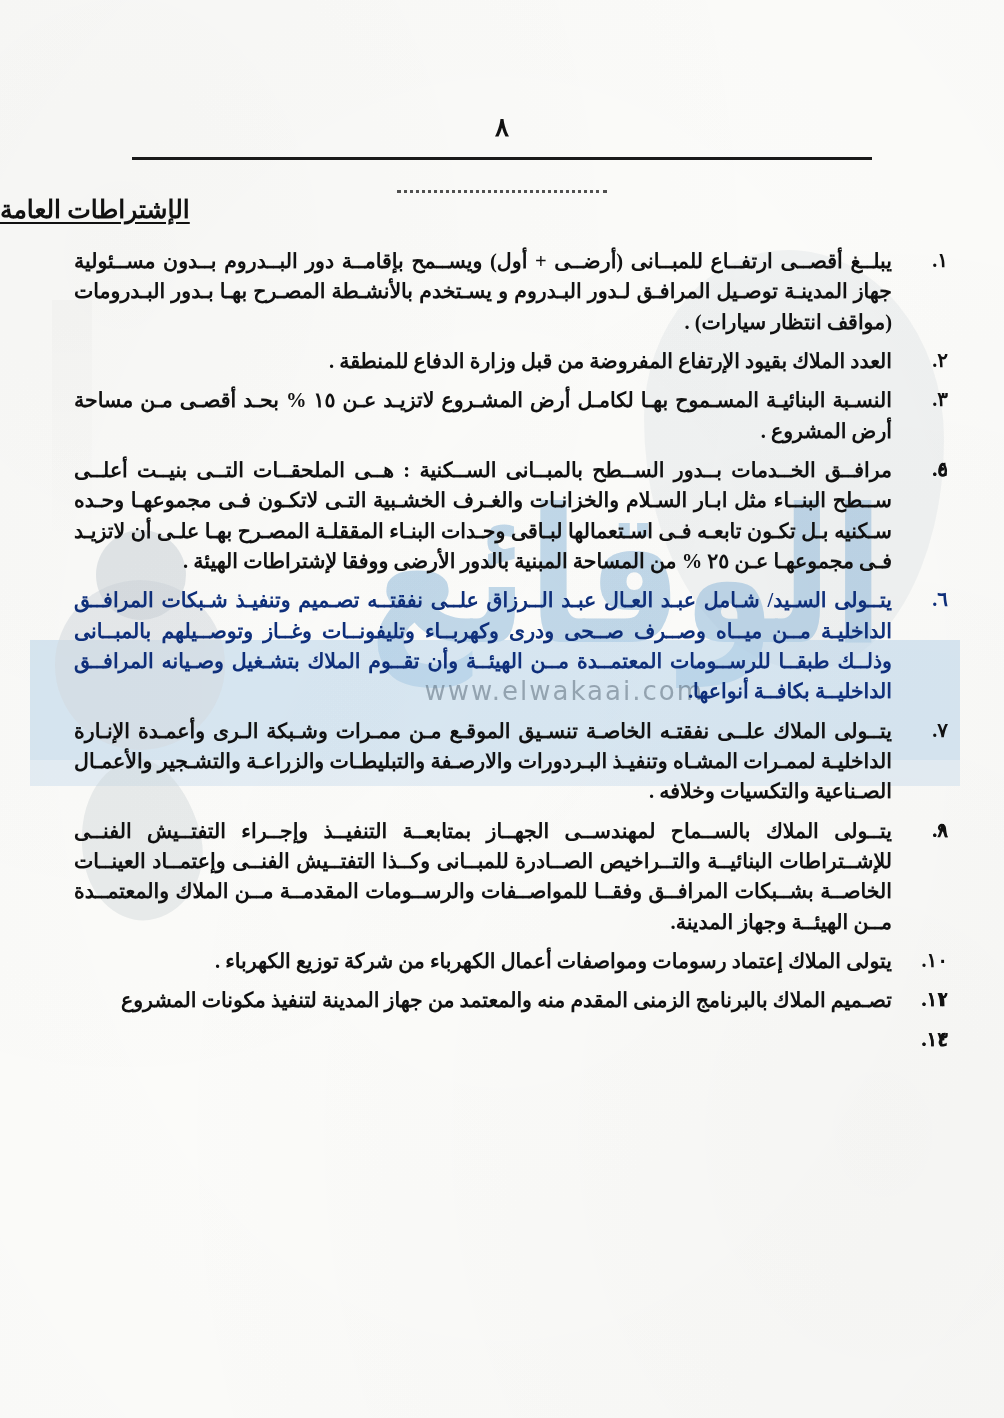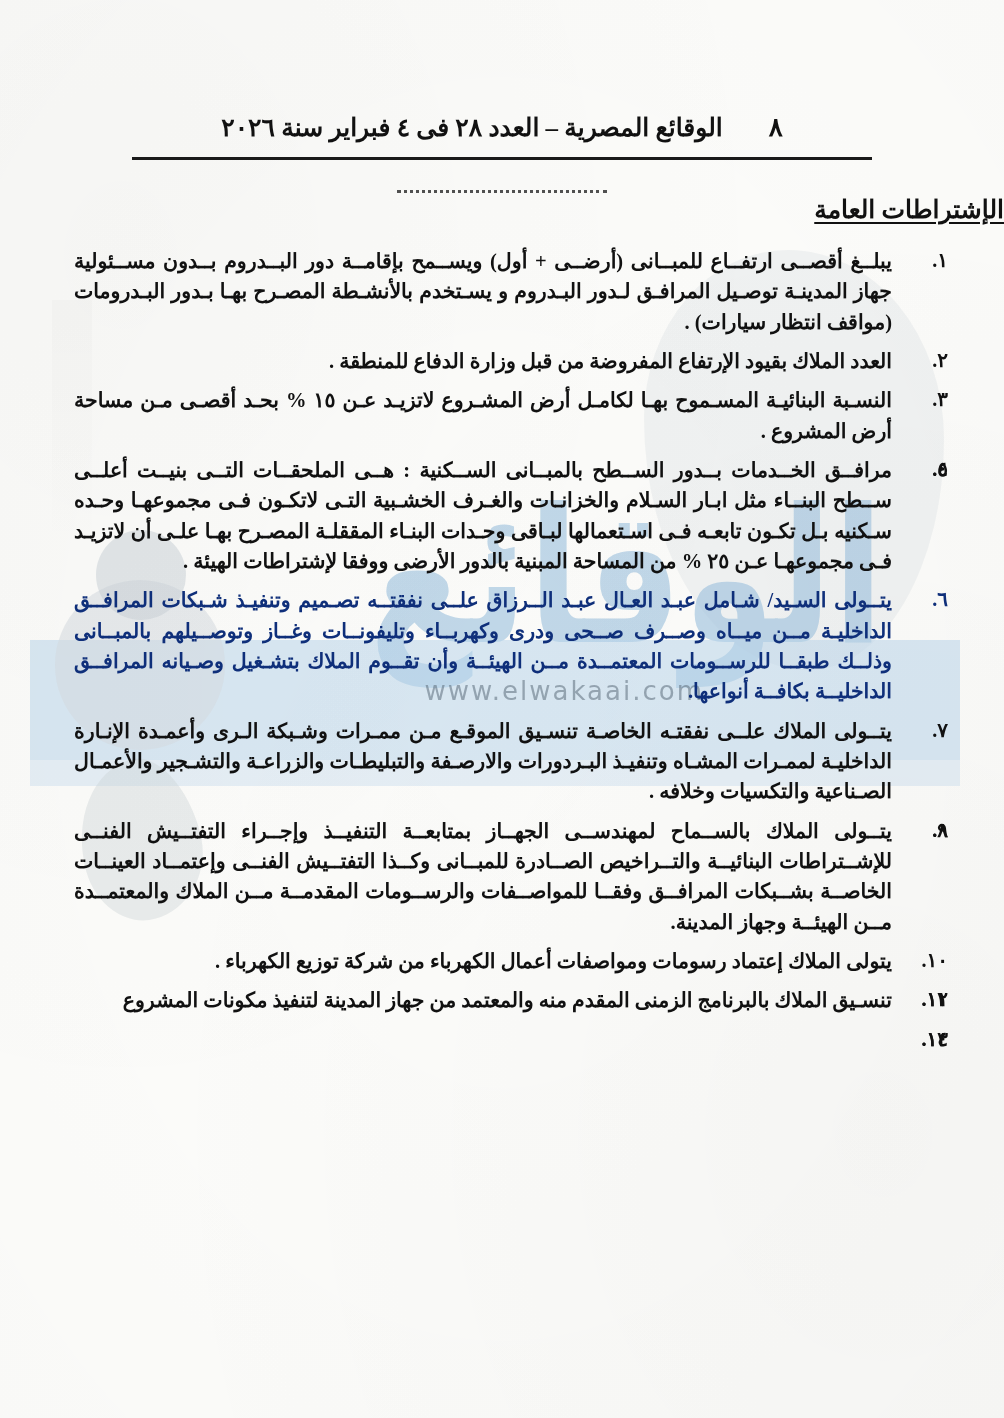--- a/index.html
+++ b/index.html
@@ -152,21 +152,21 @@
   }
   .rule {
     width: 740px;
     height: 3px;
     background: #1a1a1a;
     margin: 14px auto 0 auto;
   }
 
   .title-wrap {
     margin-top: 30px;
-    text-align: right;
+    text-align: left;
   }
   .title-dashes {
     width: 210px;
     height: 0;
     border-top: 3px dotted #333;
     margin: 0 auto 2px auto;
     opacity: 0.85;
   }
   .doc-title {
     display: inline-block;
@@ -236,40 +236,39 @@
     <div class="wm-circle2"></div>
     <div class="wm-leaf"></div>
   </div>
 
   <div class="stamp"></div>
 
   <div class="content">
 
     <div class="header">
       <span class="page-num">٨</span>
-      <span>الوقائع المصرية – العدد ٢٨ فى ٤ فبراير سنة ٢٠٢٦</span>
     </div>
     <div class="rule"></div>
 
     <div class="title-wrap">
       <div class="title-dashes"></div>
       <div class="doc-title">الإشتراطات العامة</div>
     </div>
 
     <ol class="clauses" id="clause-list">
         <li><span class="num">١.</span><span>يبلــغ أقصــى ارتفــاع للمبــانى (أرضــى + أول) ويســمح بإقامــة دور البــدروم بــدون مســئولية جهاز المدينـة توصـيل المرافـق لـدور البـدروم و يسـتخدم بالأنشـطة المصـرح بهـا بـدور البـدرومات (مواقف انتظار سيارات) .</span></li>
         <li class="center-line"><span class="num">٢.</span><span>العدد الملاك بقيود الإرتفاع المفروضة من قبل وزارة الدفاع للمنطقة .</span></li>
         <li><span class="num">٣.</span><span>النسـبة البنائيـة المسـموح بهـا لكامـل أرض المشـروع لاتزيـد عـن ١٥ % بحـد أقصـى مـن مساحة أرض المشروع .</span></li>
         <li class="center-line"><span class="num">٤.</span></li>
         <li><span class="num">٥.</span><span>مرافــق الخــدمات بــدور الســطح بالمبــانى الســكنية : هــى الملحقــات التــى بنيــت أعلــى ســطح البنــاء مثل ابـار السـلام والخزانـات والغـرف الخشـبية التـى لاتكـون فـى مجموعهـا وحـده سـكنيه بـل تكـون تابعـه فـى اسـتعمالها لبـاقى وحـدات البنـاء المققلـة المصـرح بهـا علـى أن لاتزيـد فـى مجموعهـا عـن ٢٥ % من المساحة المبنية بالدور الأرضى ووفقا لإشتراطات الهيئة .</span></li>
         <li class="ink-blue"><span class="num">٦.</span><span>يتــولى السـيد/ شـامل عبـد العـال عبـد الــرزاق علــى نفقتــه تصـميم وتنفيـذ شـبكات المرافــق الداخليـة مــن ميــاه وصــرف صــحى ودرى وكهربــاء وتليفونــات وغــاز وتوصــيلهم بالمبــانى وذلــك طبقــا للرســومات المعتمــدة مــن الهيئــة وأن تقــوم الملاك بتشـغيل وصـيانه المرافــق الداخليــة بكافــة أنواعها.</span></li>
         <li><span class="num">٧.</span><span>يتــولى الملاك علــى نفقتـه الخاصـة تنسـيق الموقـع مـن ممـرات وشـبكة الـرى وأعمـدة الإنـارة الداخليـة لممـرات المشـاه وتنفيـذ البـردورات والارصـفة والتبليطـات والزراعـة والتشـجير والأعمـال الصـناعية والتكسيات وخلافه .</span></li>
         <li><span class="num">٨.</span></li>
         <li><span class="num">٩.</span><span>يتــولى الملاك بالســماح لمهندســى الجهــاز بمتابعــة التنفيــذ وإجــراء التفتــيش الفنــى للإشــتراطات البنائيــة والتــراخيص الصــادرة للمبــانى وكــذا التفتــيش الفنــى وإعتمــاد العينــات الخاصــة بشــبكات المرافــق وفقــا للمواصــفات والرســومات المقدمــة مــن الملاك والمعتمــدة مــن الهيئــة وجهاز المدينة.</span></li>
         <li class="center-line"><span class="num">١٠.</span><span>يتولى الملاك إعتماد رسومات ومواصفات أعمال الكهرباء من شركة توزيع الكهرباء .</span></li>
         <li class="center-line"><span class="num">١١.</span></li>
-        <li class="center-line"><span class="num">١٢.</span><span>تنسـيق الملاك بالبرنامج الزمنى المقدم منه والمعتمد من جهاز المدينة لتنفيذ مكونات المشروع</span></li>
+        <li class="center-line"><span class="num">١٢.</span><span>تصـميم الملاك بالبرنامج الزمنى المقدم منه والمعتمد من جهاز المدينة لتنفيذ مكونات المشروع</span></li>
         <li><span class="num">١٣.</span></li>
         <li><span class="num">١٤.</span></li>
       </ol>
 
   </div>
 </div>
 
 </body></html>

